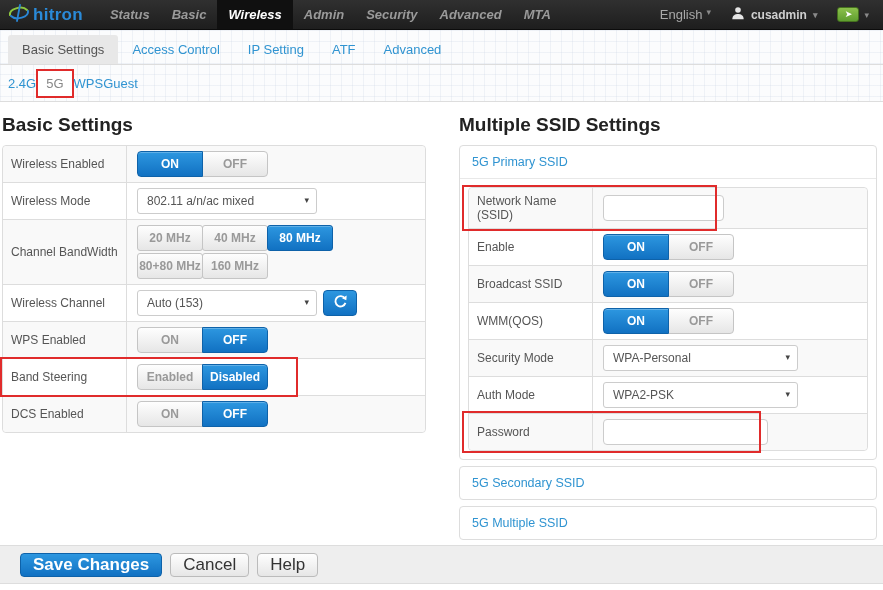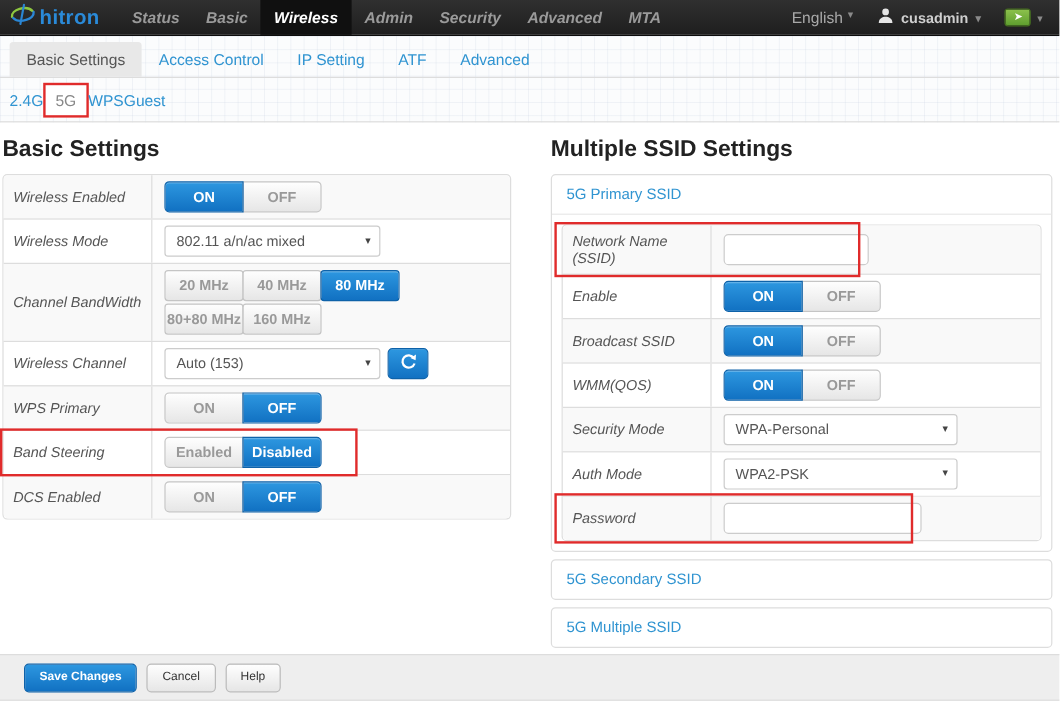--- a/index.html
+++ b/index.html
@@ -74,21 +74,21 @@
   .ftable { border: 1px solid #ddd; border-radius: 4px; background: #fff; }
   .frow { display: flex; border-top: 1px solid #ddd; position: relative; }
   .frow:first-child { border-top: none; }
   .frow:nth-child(odd) { background: #f9f9f9; }
   .frow:first-child  { border-radius: 4px 4px 0 0; }
   .frow:last-child   { border-radius: 0 0 4px 4px; }
   .flabel {
     width: 124px; flex-shrink: 0;
     padding: 6px 8px; font-size: 12px; color: #555;
     border-right: 1px solid #ddd;
-    display: flex; align-items: center; font-style: italic;
+    display: flex; align-items: center;
   }
   .fctrl { flex: 1; padding: 5px 10px; display: flex; align-items: center; gap: 6px; }
 
   
   .toggle { display: flex; }
   .tbtn {
     width: 66px; height: 26px;
     font-family: "Liberation Sans", sans-serif;
     font-size: 12px; font-weight: bold;
     border: 1px solid #c5c5c5;
@@ -148,21 +148,21 @@
   .ov-ssid     { left: -7px; top: -3px; width: 255px; height: calc(100% + 6px); }
   .ov-password { left: -7px; top: -3px; width: 299px; height: calc(100% + 6px); }
 
   
   .footer {
     position: absolute; left: 0; right: 0; top: 545px; height: 39px;
     background: #eee; border-top: 1px solid #ddd; border-bottom: 1px solid #ddd;
     display: flex; align-items: center; gap: 8px; padding: 0 20px;
   }
   .btn {
-    height: 24px; padding: 0 12px; font-size: 10px; font-weight: bold;
+    height: 24px; padding: 0 12px; font-size: 17px; font-weight: bold;
     border-radius: 4px; cursor: pointer;
     font-family: "Liberation Sans", sans-serif;
   }
   .btn-primary {
     background: linear-gradient(#2d97e0, #1171c2);
     border: 1px solid #0e62a9; color: #fff;
   }
   .btn-default {
     background: linear-gradient(#fefefe, #e6e6e6);
     border: 1px solid #bbb; color: #333; font-weight: normal;
@@ -282,21 +282,21 @@
               <svg width="15" height="15" viewBox="0 0 16 16">
                 <path d="M13.3 9.5 A5.5 5.5 0 1 1 12.6 4.6" fill="none" stroke="#fff" stroke-width="2"></path>
                 <path d="M14.6 1.6 L14.2 6.6 L9.6 4.6 Z" fill="#fff"></path>
               </svg>
             </span>
           </button>
         </div>
       </div>
 
       <div class="frow">
-        <div class="flabel">WPS Primary</div>
+        <div class="flabel">WPS Enabled</div>
         <div class="fctrl">
           <div class="toggle">
             <button class="tbtn first">ON</button>
             <button class="tbtn last sel">OFF</button>
           </div>
         </div>
       </div>
 
       <div class="frow">
         <div class="red-overlay ov-band"></div>

